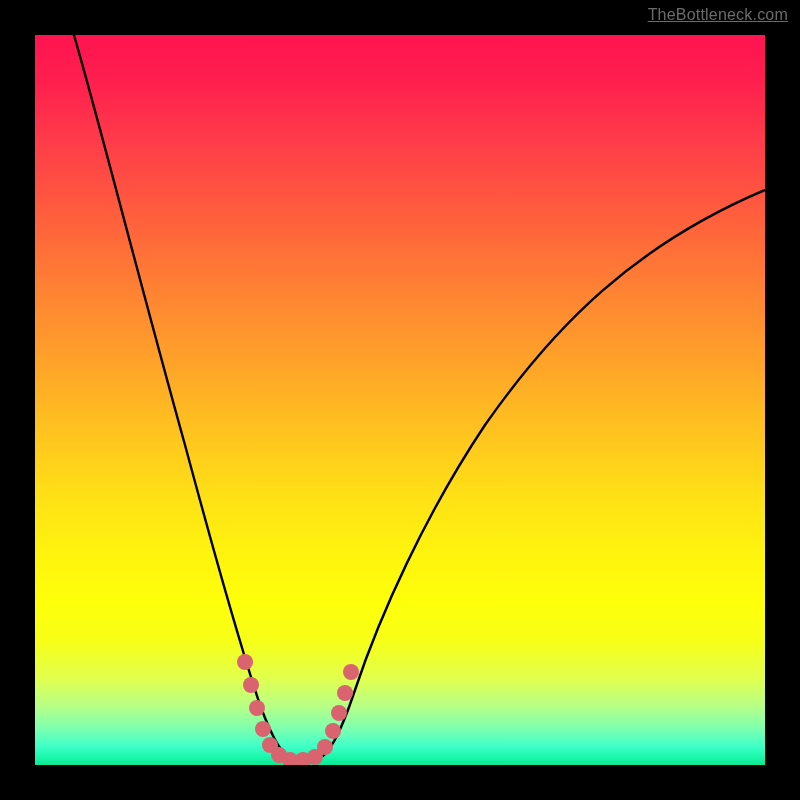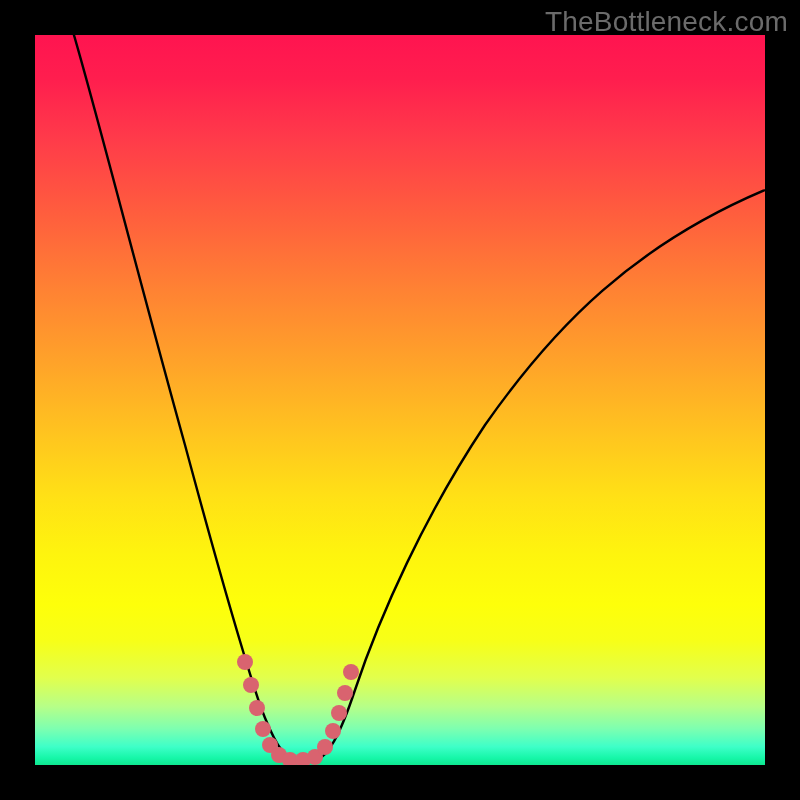--- a/index.html
+++ b/index.html
@@ -59,22 +59,23 @@
     left: 0;
     top: 0;
     width: 730px;
     height: 730px;
   }
   .watermark {
     position: absolute;
     top: 6px;
     right: 12px;
     color: #6b6b6b;
-    font-size: 28px;
+    font-size: 16px;
     letter-spacing: 0.2px;
+    text-decoration: underline;
   }
 </style>
 </head>
 <body>
 
 <div class="frame">
 
   <div class="plot-area">
     <div class="gradient"></div>
 

